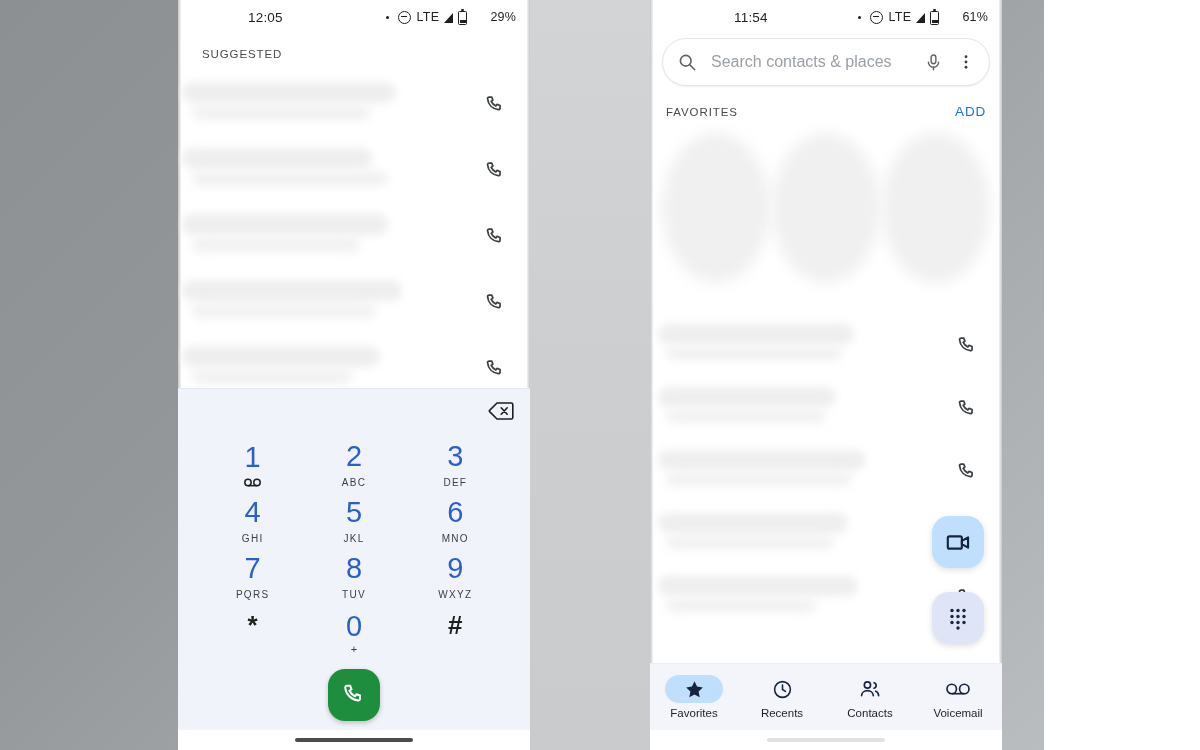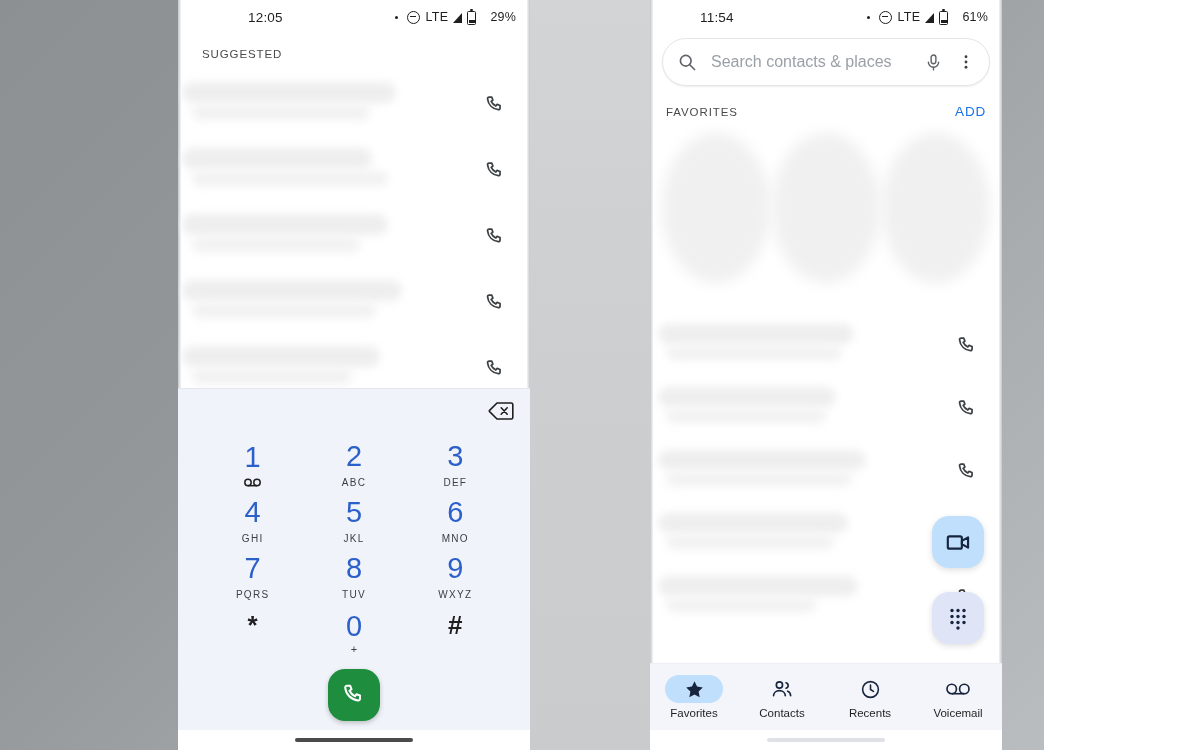--- a/index.html
+++ b/index.html
@@ -58,21 +58,21 @@
     letter-spacing: .2px;
   }
   .sb-time {
     position: absolute;
     left: 50%;
     transform: translateX(-50%);
     font-size: 13.5px;
     font-weight: 400;
   }
   #phone-left .sb-time { left: 70px; transform: none; }
-  #phone-right .sb-time { left: 50px; transform: none; }
+  #phone-right .sb-time { left: 84px; transform: none; }
 
   .sb-right {
     position: absolute;
     right: 14px;
     display: flex;
     align-items: center;
     gap: 5px;
     font-size: 12.5px;
   }
   .sb-dot {
@@ -120,21 +120,21 @@
     background: #1f1f1f;
     border-radius: 1px;
   }
   .sb-batt::after {
     content: "";
     position: absolute;
     left: .6px; right: .6px; bottom: .6px;
     height: 3.6px;
     background: #1f1f1f;
   }
-  .sb-pct { font-size: 12.5px; margin-left: 9px; }
+  .sb-pct { font-size: 12.5px; margin-left: 18px; }
 
   
   .section-label {
     font-size: 11.5px;
     letter-spacing: .9px;
     color: #4a4a4a;
     font-weight: 500;
     padding: 0 24px;
   }
 
@@ -667,38 +667,38 @@
         <span class="nav-pill">
           <svg width="21" height="21" viewBox="0 0 24 24" fill="currentColor">
             <path d="M12 2.6l2.9 6.1 6.6.9-4.8 4.6 1.2 6.6L12 17.7 6.1 20.8l1.2-6.6L2.5 9.6l6.6-.9z"></path>
           </svg>
         </span>
         <span class="nav-label">Favorites</span>
       </div>
 
       <div class="nav-item">
         <span class="nav-pill">
+          <svg width="21" height="21" viewBox="0 0 24 24" fill="none" stroke="currentColor" stroke-width="1.8" stroke-linecap="round">
+            <circle cx="12" cy="12" r="9"></circle>
+              <path d="M12 6.8V12l3.4 2.2"></path>
+          </svg>
+        </span>
+        <span class="nav-label">Recents</span>
+      </div>
+
+      <div class="nav-item">
+        <span class="nav-pill">
           <svg width="22" height="22" viewBox="0 0 24 24" fill="none" stroke="currentColor" stroke-width="1.8" stroke-linecap="round" stroke-linejoin="round">
             <circle cx="9.2" cy="7.6" r="3.4"></circle>
             <path d="M2.8 19.4c0-3.5 2.9-5.6 6.4-5.6s6.4 2.1 6.4 5.6"></path>
             <path d="M16.4 5.2a3.1 3.1 0 0 1 0 6"></path>
             <path d="M18.2 14.4c2 .7 3.2 2.4 3.2 5"></path>
           </svg>
         </span>
         <span class="nav-label">Contacts</span>
-      </div>
-
-      <div class="nav-item">
-        <span class="nav-pill">
-          <svg width="21" height="21" viewBox="0 0 24 24" fill="none" stroke="currentColor" stroke-width="1.8" stroke-linecap="round">
-            <circle cx="12" cy="12" r="9"></circle>
-              <path d="M12 6.8V12l3.4 2.2"></path>
-          </svg>
-        </span>
-        <span class="nav-label">Recents</span>
       </div>
 
       <div class="nav-item">
         <span class="nav-pill">
           <svg width="24" height="14" viewBox="0 0 26 14" fill="none" stroke="currentColor" stroke-width="1.8">
             <circle cx="6.2" cy="7" r="5.1"></circle>
               <circle cx="19.8" cy="7" r="5.1"></circle>
               <path d="M6.2 12.1h13.6"></path>
           </svg>
         </span>

